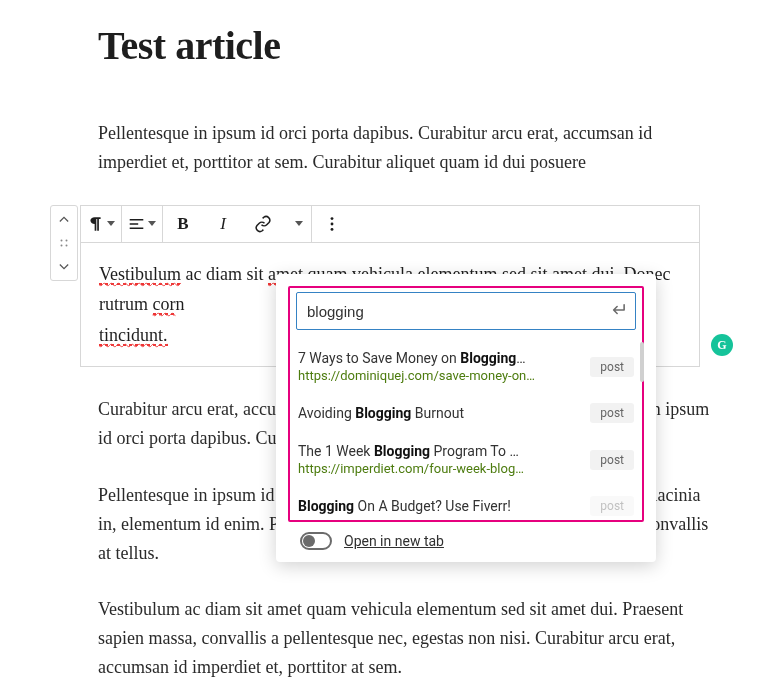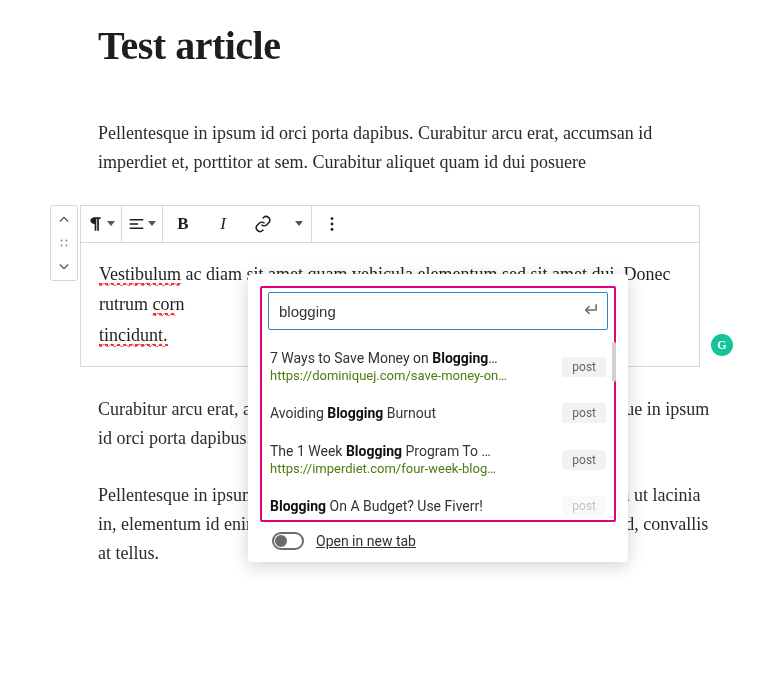--- a/index.html
+++ b/index.html
@@ -27,21 +27,21 @@
   .tb-btn svg{pointer-events:none;}
   .edited{border:1px solid var(--toolbar-border);border-top:none;padding:16px 18px 16px 18px;font-family:Georgia,"Times New Roman",serif;font-size:18px;line-height:1.7;position:relative;left:-18px;}
   .spell{background-image:linear-gradient(90deg,#e33 50%,transparent 50%);background-size:6px 2px;background-repeat:repeat-x;background-position:0 100%;padding-bottom:1px; -webkit-text-decoration:underline wavy #e44;text-decoration:underline wavy #e44;text-decoration-thickness:1px;text-underline-offset:2px;}
   
   .mover{position:absolute;left:-48px;top:0;display:flex;flex-direction:column;align-items:center;gap:6px;border:1px solid var(--toolbar-border);border-radius:3px;background:#fff;padding:4px 2px;}
   .mover button{width:22px;height:18px;border:none;background:none;cursor:grab;color:#555;display:flex;align-items:center;justify-content:center;}
   
   .grammarly{position:absolute;right:-34px;bottom:10px;width:22px;height:22px;border-radius:50%;background:var(--grammarly);display:flex;align-items:center;justify-content:center;}
   .grammarly span{color:#fff;font-weight:700;font-size:12px;}
   
-  .popover{position:absolute;z-index:20;width:380px;background:#fff;border:none;border-radius:4px;box-shadow:0 4px 18px rgba(0,0,0,0.18);top:274px;left:248px;padding:12px 12px 0 12px;box-sizing:border-box;}
+  .popover{position:absolute;z-index:20;width:380px;background:#fff;border:none;border-radius:4px;box-shadow:0 4px 18px rgba(0,0,0,0.18);top:274px;left:276px;padding:12px 12px 0 12px;box-sizing:border-box;}
   .popover .boxed{border:2px solid var(--hot-pink);border-radius:2px;padding-bottom:2px;}
   .search-row{border:1px solid #3582c4;border-radius:2px;margin:4px 6px 10px 6px;height:36px;display:flex;align-items:center;padding:0 8px;justify-content:space-between;}
   .search-row input{border:none;outline:none;font-size:15px;flex:1;color:#333;background:transparent;}
   .enter-key{color:#6b6b6b;}
   .results{position:relative;padding:0 6px 0 6px;}
   .scroll-ind{position:absolute;right:-2px;top:2px;width:4px;height:40px;background:#d0d0d0;border-radius:3px;}
   .res{display:flex;align-items:center;padding:10px 2px;gap:10px;}
   .res .txt{flex:1;min-width:0;}
   .res .ttl{font-size:14px;color:#333;white-space:nowrap;overflow:hidden;text-overflow:ellipsis;}
   .res .ttl b{color:#111;font-weight:700;}
@@ -132,20 +132,21 @@
         <br>
         <span class="spell">tincidunt.</span>
         <div class="grammarly">
             <span>G</span>
           </div>
       </div>
     </div>
 
     <p class="para">Curabitur arcu erat, accumsan id imperdiet et, porttitor at sem. Pellentesque in ipsum id orci porta dapibus. Curabitur aliquet quam id dui posuere blandit.</p>
     <p class="para">Pellentesque in ipsum id orci porta dapibus. Nulla porttitor accumsan ium ut lacinia in, elementum id enim. Pellentesque in ipsum id orci porta consectetur sed, convallis at tellus.</p>
+    <p class="para">Vestibulum ac diam sit amet quam vehicula elementum sed sit amet dui. Praesent sapien massa, convallis a pellentesque nec, egestas non nisi. Curabitur arcu erat, accumsan id imperdiet et, porttitor at sem.</p>
 
   </div>
 
   <div class="popover">
     <div class="boxed">
       <div class="search-row">
         <input type="text" value="blogging" style="">
         <span class="enter-key">
           <svg width="18" height="14" viewBox="0 0 20 16">
               <path d="M17 2v6H5m0 0l4-4M5 8l4 4" fill="none" stroke="#6b6b6b" stroke-width="1.8" stroke-linecap="round" stroke-linejoin="round"></path>

